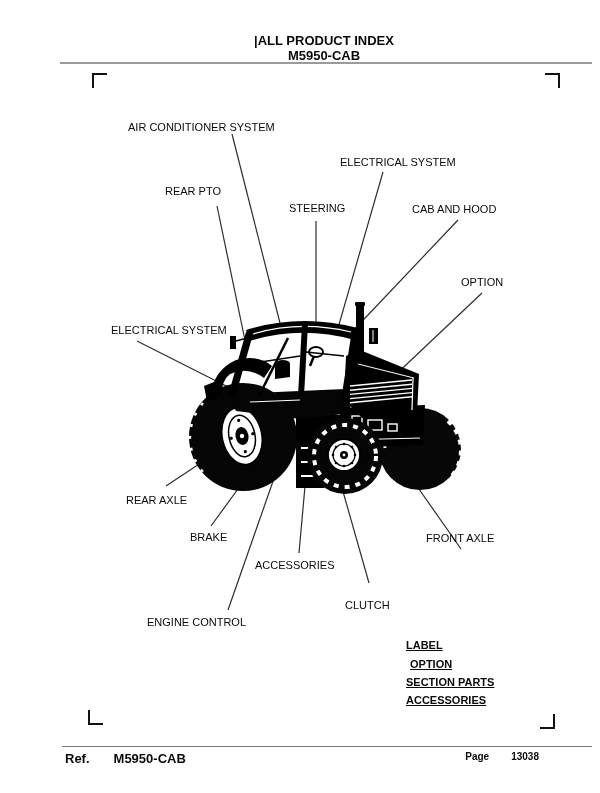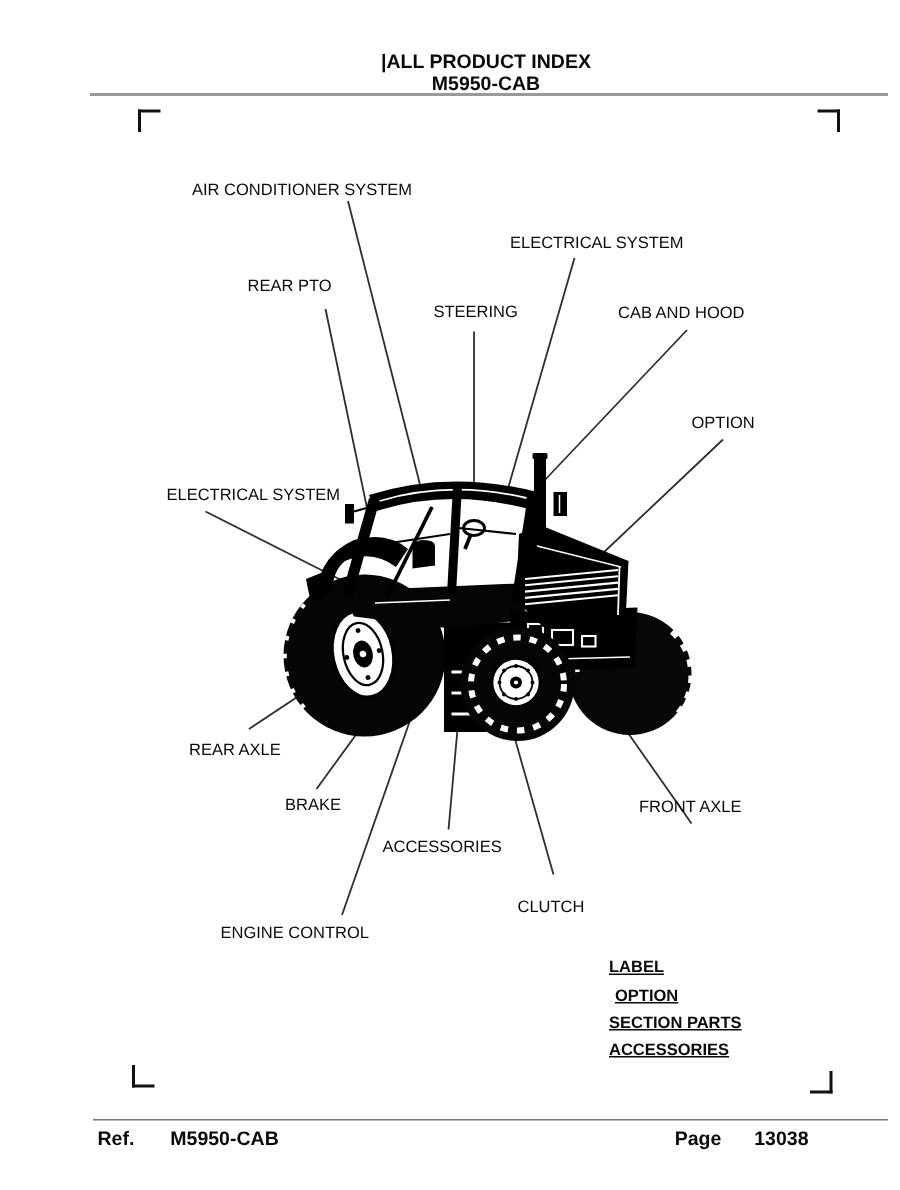--- a/index.html
+++ b/index.html
@@ -24,21 +24,21 @@
 
   
   .lbl{position:absolute;font-weight:normal;font-size:11px;line-height:12px;
        white-space:nowrap;color:#0a0a0a;}
   .listitem{position:absolute;font-weight:bold;font-size:11px;line-height:12px;
        white-space:nowrap;color:#0a0a0a;text-decoration:underline;}
 
   
   .footer-left{position:absolute;left:65px;top:751px;font-weight:bold;font-size:13px;}
   .footer-left .val{margin-left:24px;}
-  .footer-right{position:absolute;right:8px;top:751px;font-weight:bold;font-size:13px;}
+  .footer-right{position:absolute;right:8px;top:751px;font-weight:bold;font-size:10px;}
   .footer-right .val{margin-left:22px;margin-right:6px;}
 
   svg{position:absolute;left:0;top:0;}
 </style>
 </head>
 <body>
 
 <div id="page">
 
   <div class="header">

